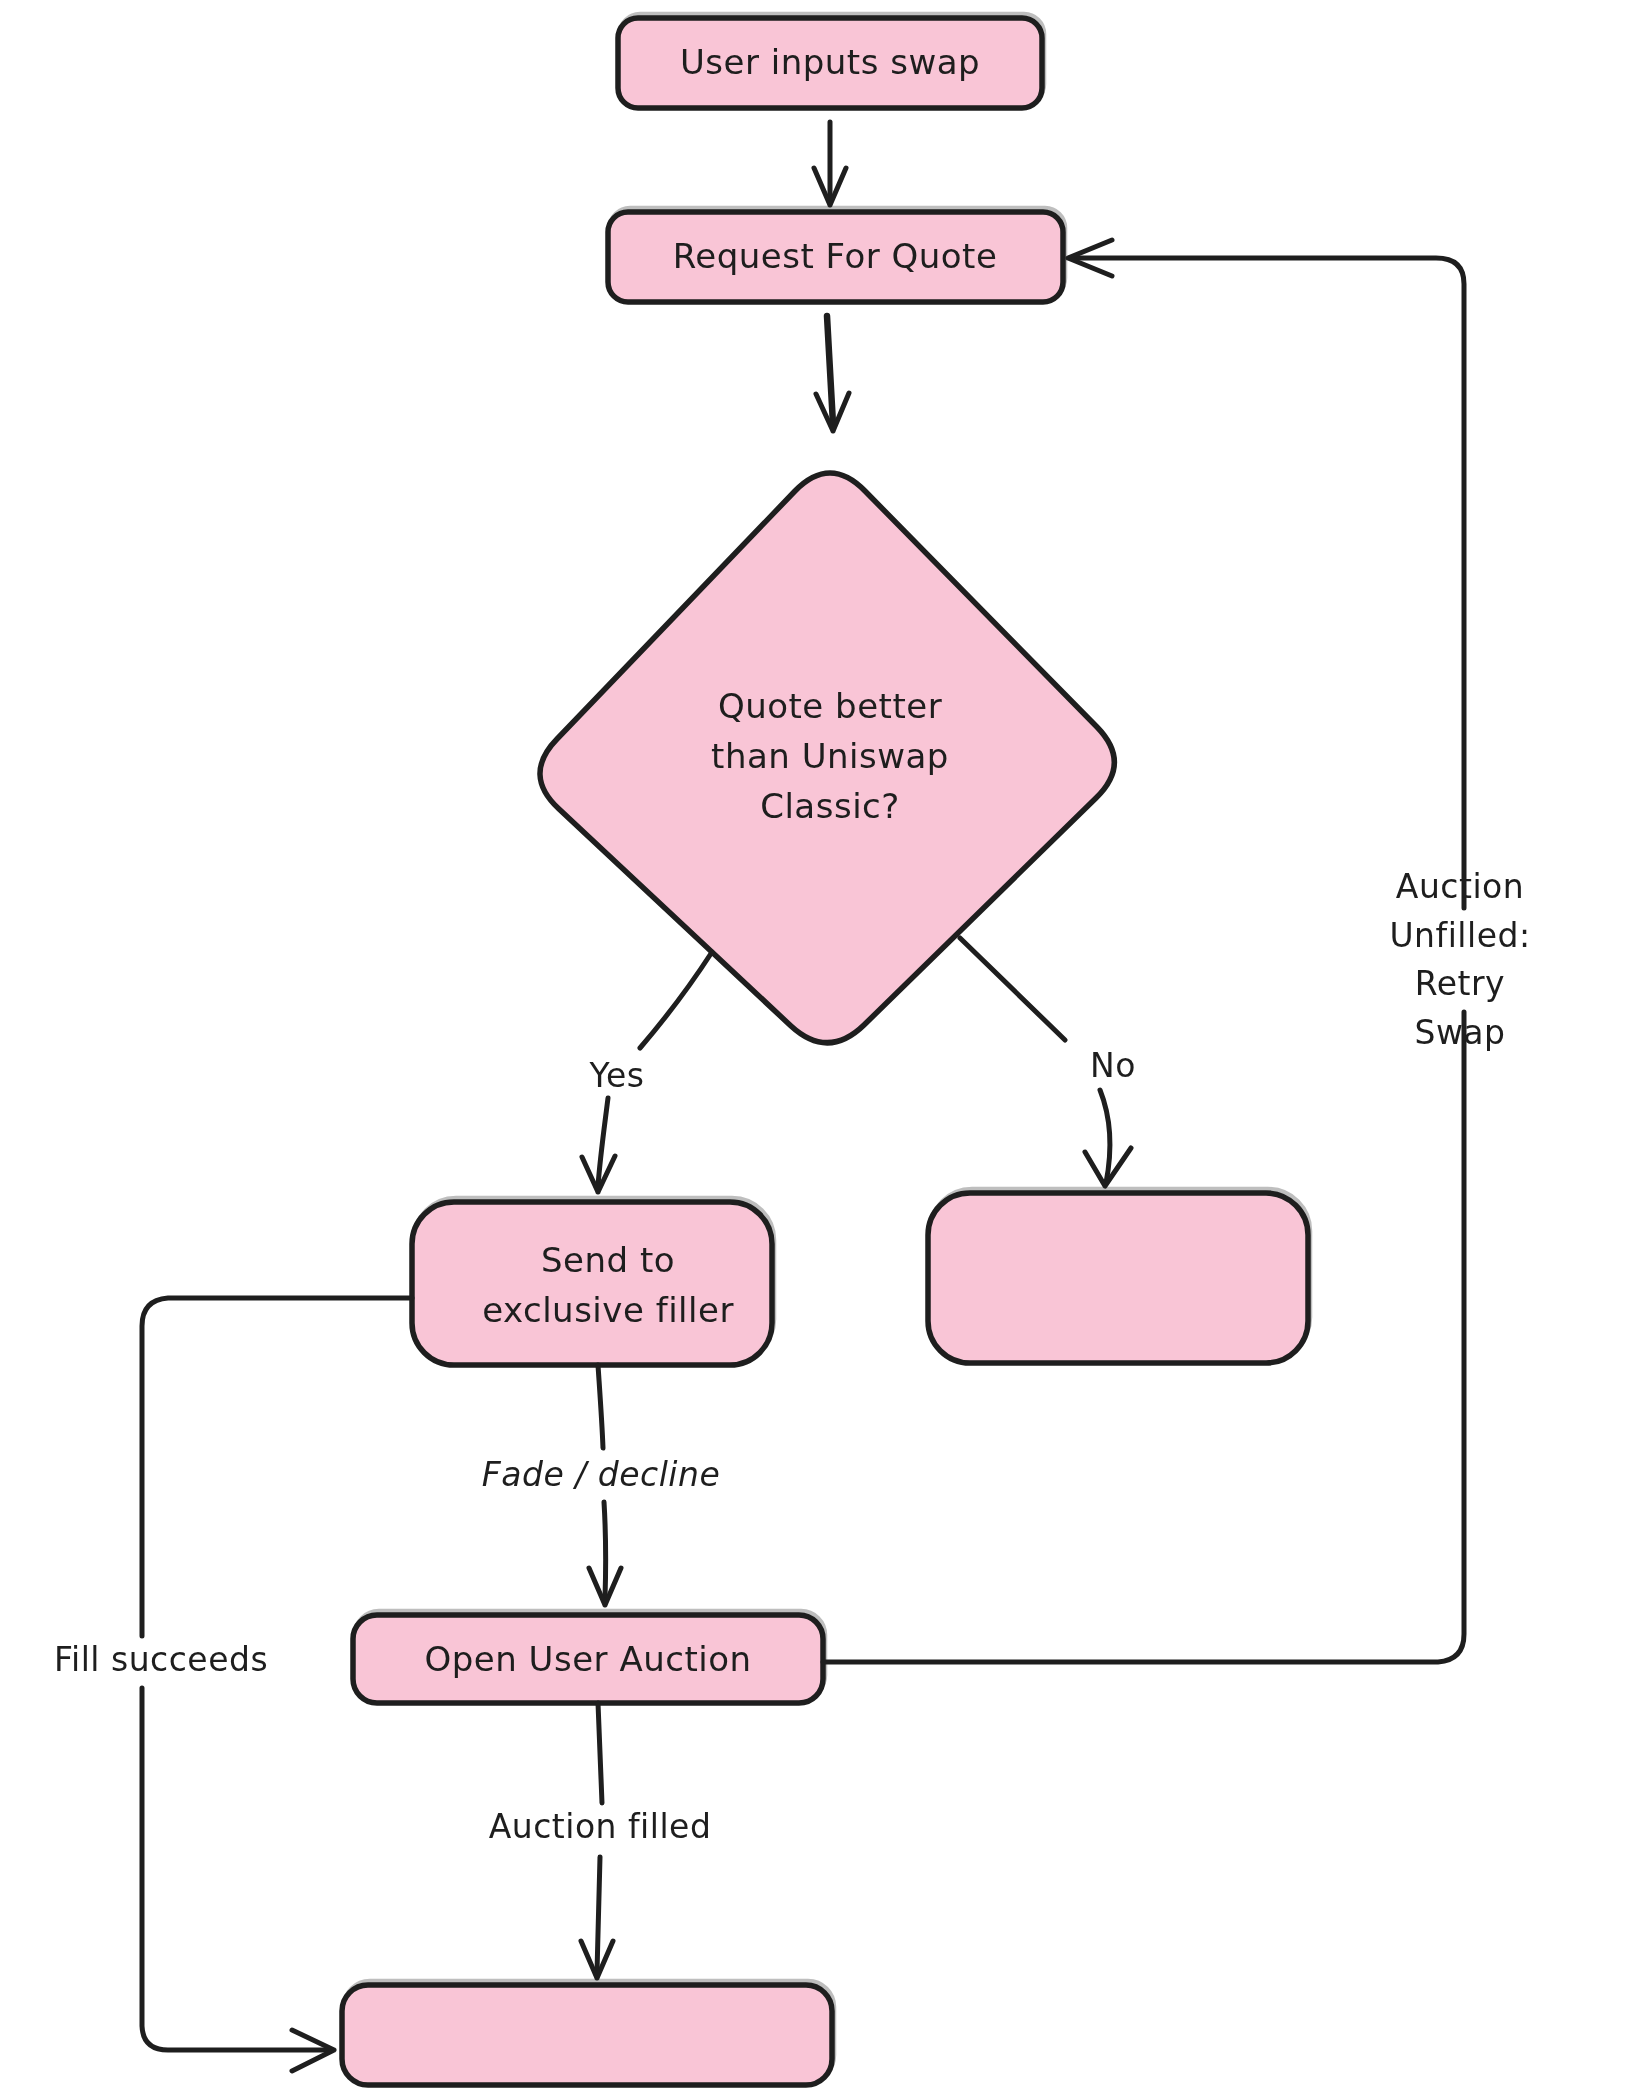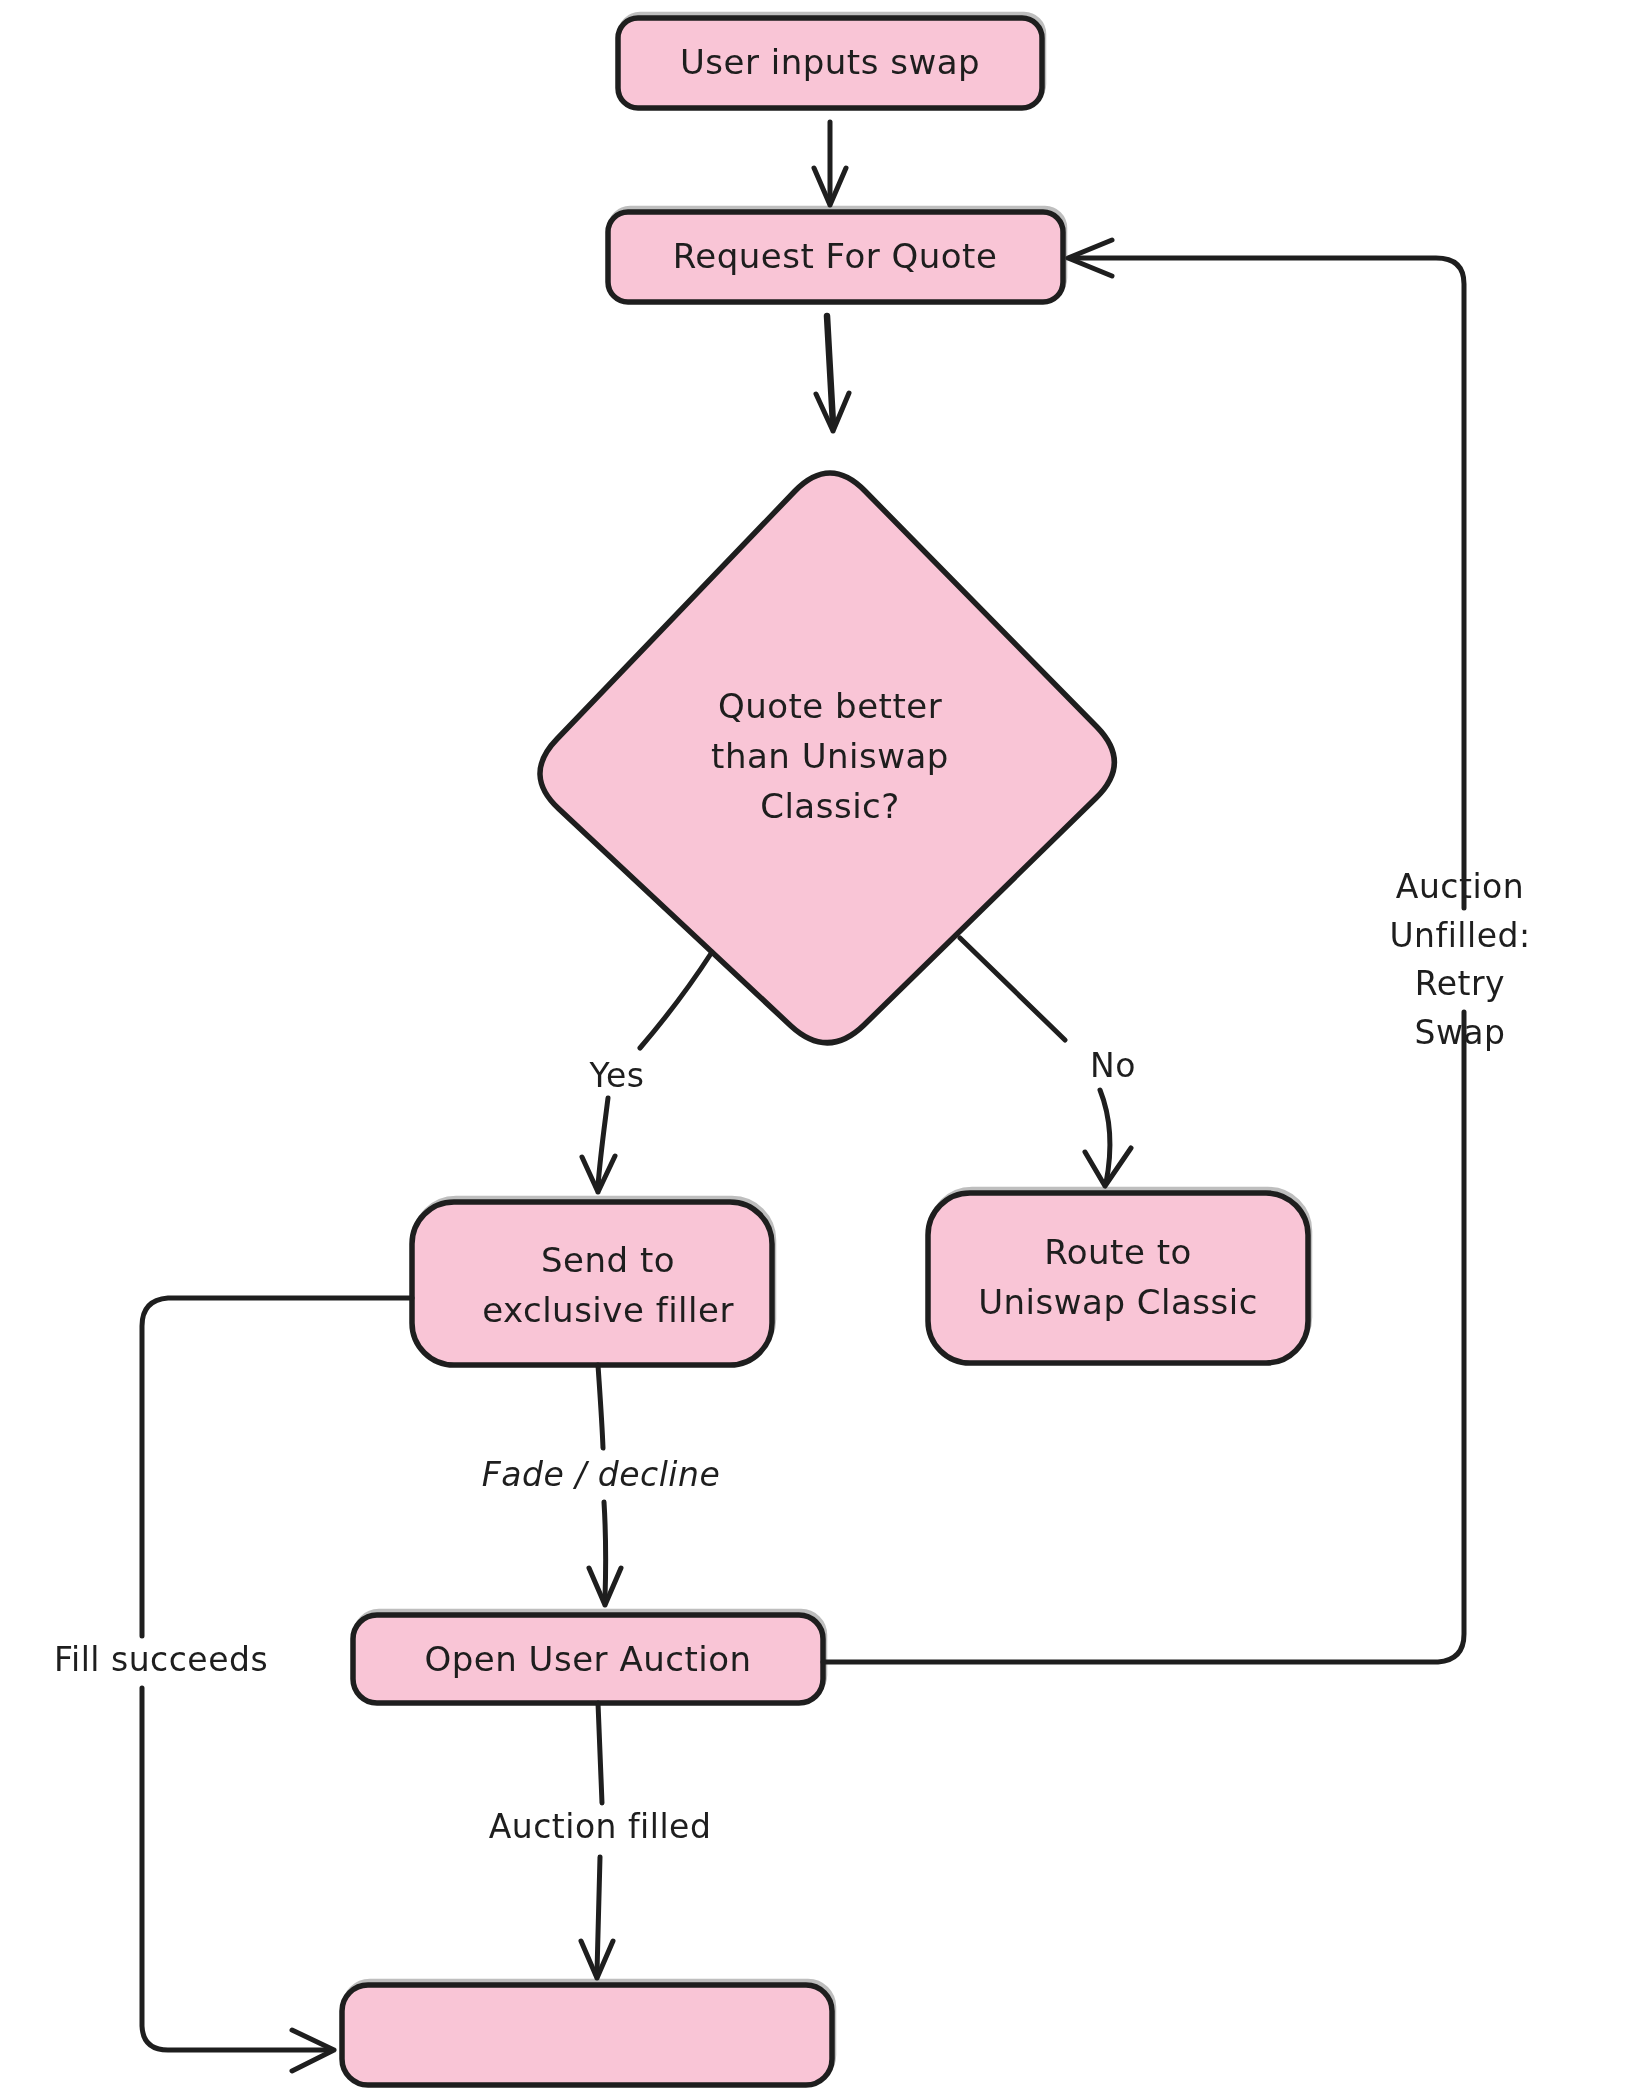--- a/index.html
+++ b/index.html
@@ -120,22 +120,20 @@
 
   <div class="label" style="left:830px; top:63px;">User inputs swap</div>
 
   <div class="label" style="left:830px; top:757px;">Quote better
 than Uniswap
 Classic?</div>
 
   <div class="label" style="left:592px; top:1286px;margin-left:16px;">Send to
 exclusive filler</div>
 
-  <div class="label" style="left:1118px; top:1278px;">Route to
-Uniswap Classic</div>
 
   <div class="label" style="left:588px; top:1660px;">Open User Auction</div>
 
 
   <div class="label edge-label" style="left:617px; top:1076px;">Yes</div>
 
   <div class="label edge-label" style="left:1095px; top:1066px;margin-left:18px;">No</div>
 
   <div class="label edge-label" style="left:601px; top:1475px;font-style:italic;">Fade / decline</div>
 

